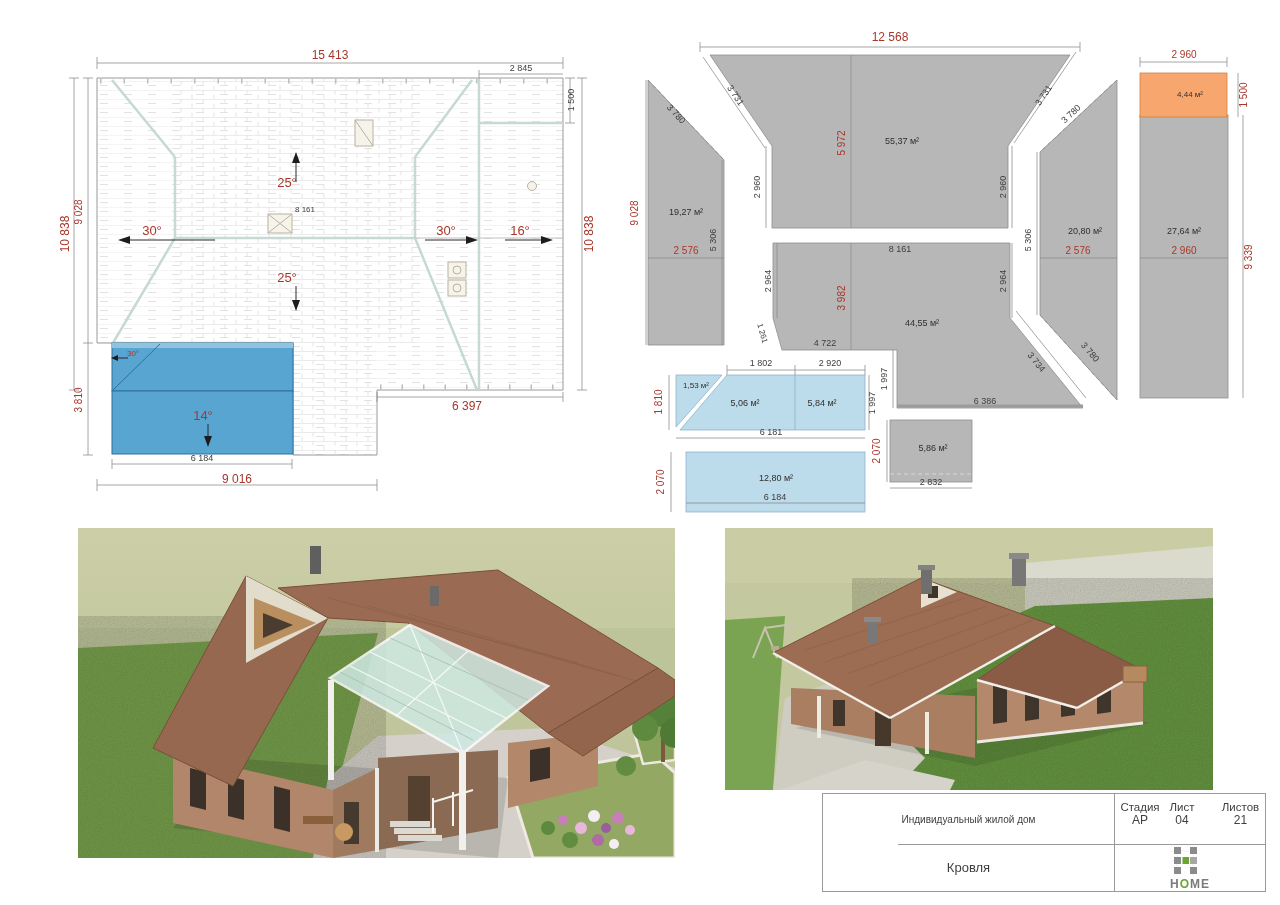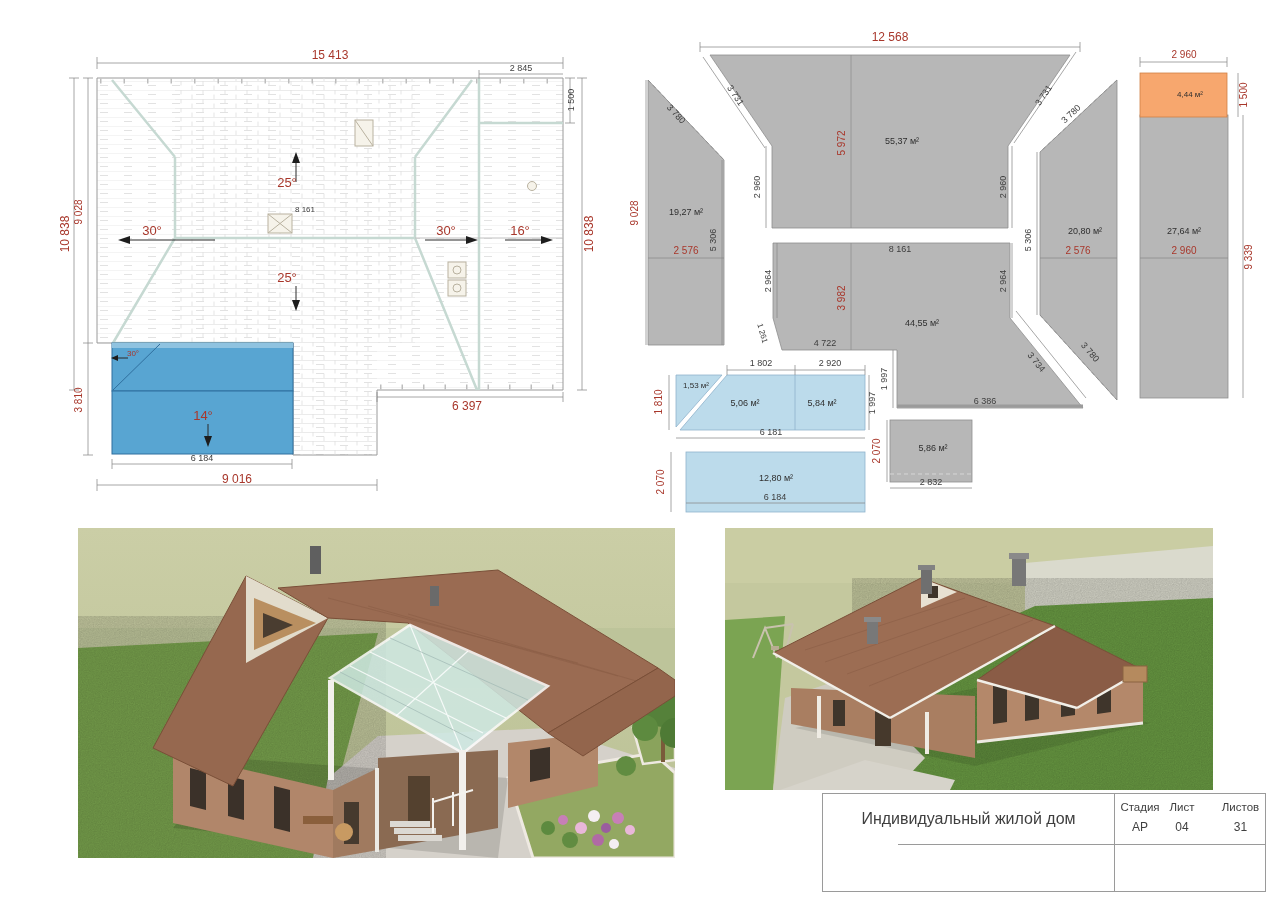--- a/index.html
+++ b/index.html
@@ -13,26 +13,26 @@
   .dbs{font-size:8px;fill:#3d3d3d;}
   .ar{font-size:9px;fill:#2f2f2f;}
   .ars{font-size:8px;fill:#2f2f2f;}
   .ang{font-size:13px;fill:#a8372b;}
   .angS{font-size:8px;fill:#a8372b;}
   .titleblock{position:absolute;left:822px;top:793px;width:442px;height:97px;
       border:1px solid #9a9a9a;background:#fff;color:#3f3f3f;}
   .tb-vline{position:absolute;left:291px;top:0;width:1px;height:100%;background:#9a9a9a;}
   .tb-hline{position:absolute;left:75px;top:50px;right:0;height:1px;background:#9a9a9a;}
   .tb-project{position:absolute;left:0;top:0;width:291px;height:50px;display:flex;
-      align-items:center;justify-content:center;font-size:16px;}
+      align-items:center;justify-content:center;font-size:10px;}
   .tb-drawing{position:absolute;left:0;top:51px;width:291px;height:45px;display:flex;
       align-items:center;justify-content:center;font-size:13px;}
   .tb-col{position:absolute;top:0;height:50px;text-align:center;font-size:11.5px;}
   .tb-col .lbl{margin-top:7px;}
-  .tb-col .val{margin-top:7px;font-size:12px;}
+  .tb-col .val{font-size:12px;}
   .tb-logo{position:absolute;left:291px;top:51px;width:151px;height:45px;
       display:flex;align-items:center;justify-content:center;}
 </style>
 </head>
 <body>
 
 <div class="page">
 
 <svg style="left:0;top:0" width="1280" height="522" viewBox="0 0 1280 522">
   <defs>
@@ -324,27 +324,45 @@
     </g>
     <rect x="398" y="138" width="24" height="16" fill="#b58a5e" stroke="#8a6240"></rect>
   </g>
   <polygon points="55,262 140,232 230,252 225,262" fill="#d6d3ca"></polygon>
 </svg>
 
 <div class="titleblock">
   <div class="tb-vline"></div>
   <div class="tb-hline"></div>
   <div class="tb-project">Индивидуальный жилой дом</div>
+  <div class="tb-drawing">Кровля</div>
   <div class="tb-col" style="left:291px;width:52px">
     <div class="lbl">Стадия</div>
     <div class="val">АР</div>
   </div>
   <div class="tb-col" style="left:336px;width:46px">
     <div class="lbl">Лист</div>
     <div class="val">04</div>
   </div>
   <div class="tb-col" style="left:391px;width:53px">
     <div class="lbl">Листов</div>
-    <div class="val">31</div>
+    <div class="val">21</div>
+  </div>
+  <div class="tb-logo">
+    <svg width="58" height="46" viewBox="0 0 58 46">
+      <path d="M10 6H36 M10 16H36 M16 0V30 M32 0V30" stroke="#dddddd" stroke-width="0.5"></path>
+      <g fill="#8b8b8b">
+        <rect x="13" y="2" width="7" height="7"></rect>
+            <rect x="29" y="2" width="7" height="7"></rect>
+        <rect x="13" y="12" width="7" height="7"></rect>
+            <rect x="29" y="12" width="7" height="7" opacity="0.75"></rect>
+        <rect x="13" y="22" width="7" height="7"></rect>
+            <rect x="29" y="22" width="7" height="7"></rect>
+      </g>
+      <rect x="21.5" y="12" width="6.5" height="7" fill="#6aa62f"></rect>
+      <text x="29" y="43" style="font-size:12px;font-weight:bold;letter-spacing:1px;text-anchor:middle">
+        <tspan fill="#7b7b7b">H</tspan><tspan fill="#6aa62f">O</tspan><tspan fill="#7b7b7b">ME</tspan>
+      </text>
+    </svg>
   </div>
 </div>
 
 </div>
 
 </body></html>

